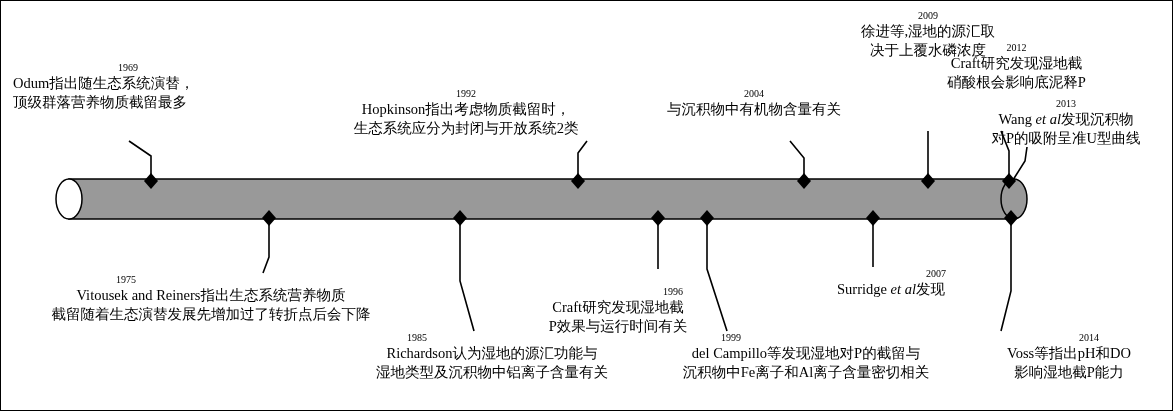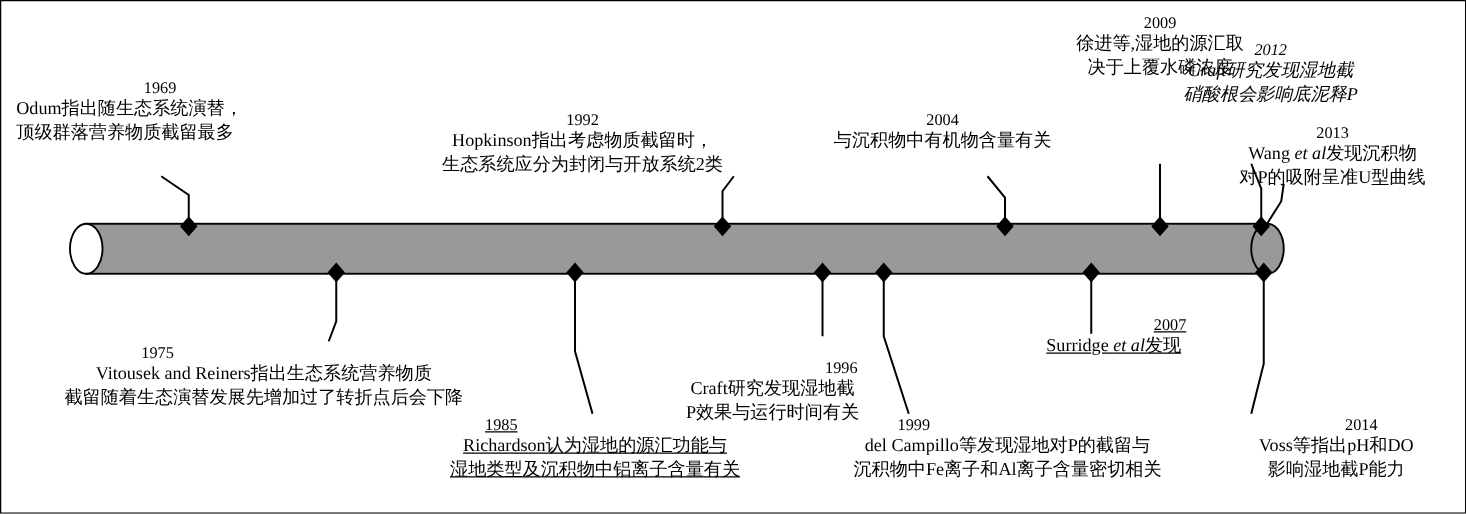--- a/index.html
+++ b/index.html
@@ -27,21 +27,21 @@
   .label {
     position: absolute;
     font-size: 14.5px;
     line-height: 1.32;
     color: #000;
     white-space: nowrap;
   }
   .label.center { text-align: center; }
   .label.left   { text-align: left; }
   .yr {
-    font-size: 13px;
+    font-size: 10px;
     display: block;
   }
   .yr.c { text-align: center; }
   .it { font-style: italic; }
   .txt { display: block; }
 </style>
 </head>
 <body>
 
 <div id="canvas">
@@ -108,57 +108,57 @@
     <span class="yr c">2004</span>
     <span class="txt"><span>与沉积物中有机物含量有关</span></span>
   </div>
 
   <div class="label center" style="left:822px; top:8px; width:210px;">
     <span class="yr c">2009</span>
     <span class="txt">徐进等,湿地的源汇取</span>
     <span class="txt">决于上覆水磷浓度</span>
   </div>
 
-  <div class="label center" style="left:908px; top:30px; width:215px;font-style:italic;">
+  <div class="label center" style="left:908px; top:40px; width:215px;">
     <span class="yr c">2012</span>
     <span class="txt">Craft研究发现湿地截</span>
     <span class="txt">硝酸根会影响底泥释P</span>
   </div>
 
   <div class="label center" style="left:960px; top:96px; width:210px;">
     <span class="yr c">2013</span>
     <span class="txt"><span>Wang </span><span class="it">et al</span><span>发现沉积物</span></span>
     <span class="txt"><span>对P的吸附呈准U型曲线</span></span>
   </div>
 
   <div class="label center" style="left:0; top:272px; width:420px;">
     <span class="yr c" style="text-align:center; margin-left:-170px;">1975</span>
     <span class="txt">Vitousek and Reiners指出生态系统营养物质</span>
     <span class="txt">截留随着生态演替发展先增加过了转折点后会下降</span>
   </div>
 
-  <div class="label center" style="left:310px; top:330px; width:330px;text-decoration:underline;">
+  <div class="label center" style="left:326px; top:330px; width:330px;">
     <span class="yr c" style="margin-left:-150px;">1985</span>
     <span class="txt">Richardson认为湿地的源汇功能与</span>
     <span class="txt">湿地类型及沉积物中铝离子含量有关</span>
   </div>
 
   <div class="label center" style="left:522px; top:268px; width:190px;">
     <span class="yr c" style="margin-left:110px;margin-top:16px;">1996</span>
     <span class="txt">Craft研究发现湿地截</span>
     <span class="txt">P效果与运行时间有关</span>
   </div>
 
   <div class="label center" style="left:640px; top:330px; width:330px;">
     <span class="yr c" style="margin-left:-150px;">1999</span>
     <span class="txt">del Campillo等发现湿地对P的截留与</span>
     <span class="txt">沉积物中Fe离子和Al离子含量密切相关</span>
   </div>
 
-  <div class="label center" style="left:790px; top:250px; width:200px;text-decoration:underline;">
+  <div class="label center" style="left:790px; top:266px; width:200px;">
     <span class="yr c" style="margin-left:90px;">2007</span>
     <span class="txt"><span>Surridge </span><span class="it">et al</span><span>发现</span></span>
   </div>
 
   <div class="label center" style="left:968px; top:330px; width:200px;">
     <span class="yr c" style="margin-left:40px;">2014</span>
     <span class="txt">Voss等指出pH和DO</span>
     <span class="txt">影响湿地截P能力</span>
   </div>
 

